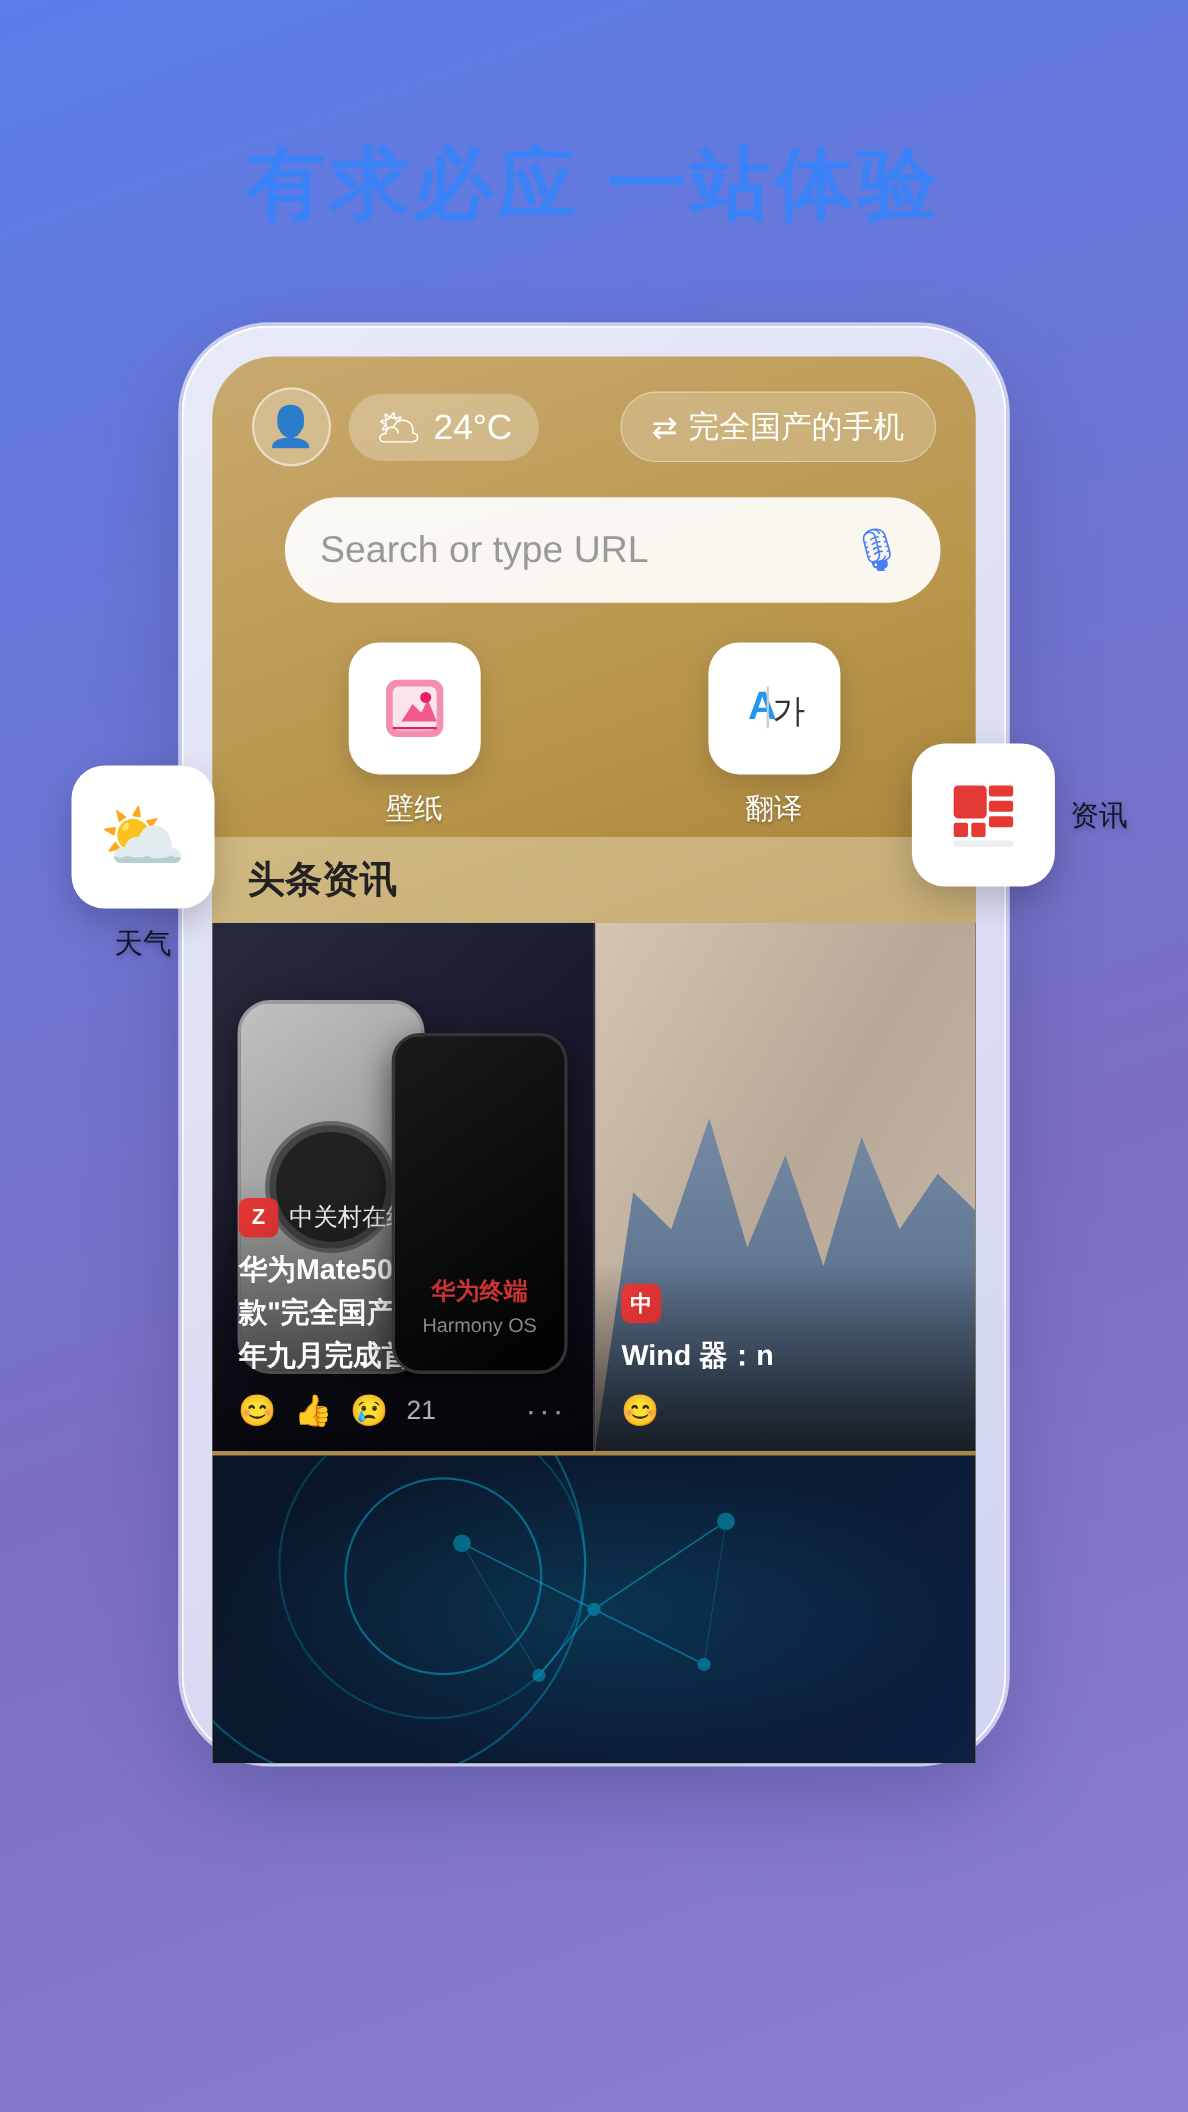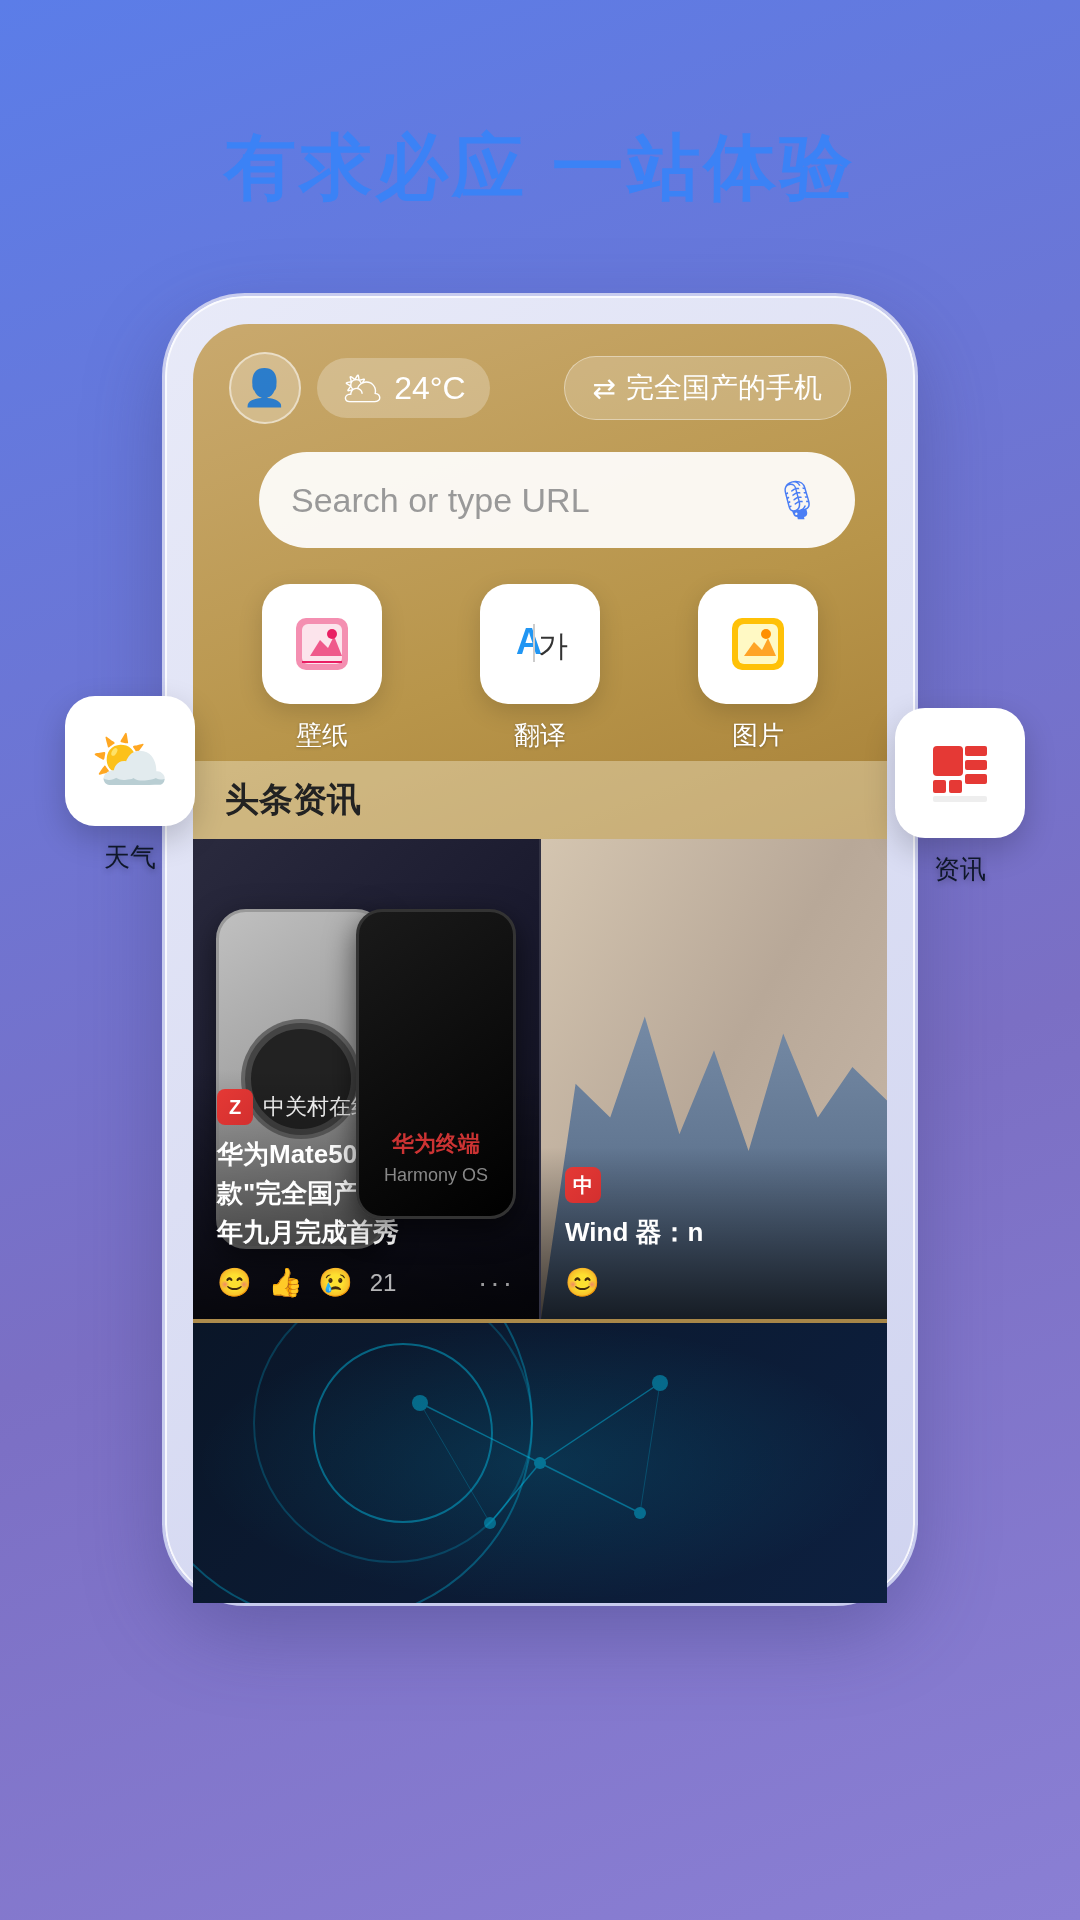--- a/index.html
+++ b/index.html
@@ -229,21 +229,21 @@
       height: 100%;
       background: linear-gradient(135deg, #2a2a3e 0%, #1a1a2e 50%, #0d0d1a 100%);
       position: relative;
       display: flex;
       align-items: center;
       justify-content: center;
     }
 
     .phone-display {
       display: flex;
-      align-items: flex-start;
+      align-items: flex-end;
       gap: -20px;
     }
 
     .phone-img-1 {
       width: 170px;
       height: 340px;
       background: linear-gradient(145deg, #c0c0c0, #808080);
       border-radius: 30px;
       border: 3px solid #999;
       position: relative;
@@ -444,23 +444,23 @@
 
     .floating-label {
       color: #0f172a;
       font-size: 26px;
       text-shadow: 0 2px 6px rgba(0,0,0,0.3);
     }
 
     .floating-news {
       position: absolute;
       right: -110px;
-      top: 412px;
-      display: flex;
-      flex-direction: column;
+      top: 380px;
+      display: flex;
+      flex-direction: row;
       align-items: center;
       gap: 14px;
       z-index: 10;
     }
   </style>
 </head>
 <body>
 
 <div class="headline">有求必应 一站体验</div>
 
@@ -537,32 +537,20 @@
 
               <svg width="64" height="64" viewBox="0 0 64 64">
                 <text x="8" y="42" font-size="36" fill="#2196f3" font-weight="bold" font-family="Arial">A</text>
                 <text x="30" y="44" font-size="30" fill="#333" font-family="Arial">가</text>
                 <line x1="26" y1="12" x2="26" y2="50" stroke="#ccc" stroke-width="2"></line>
               </svg>
             </div>
             <span class="app-label">翻译</span>
           </div>
 
-          <div class="app-item">
-            <div class="app-icon-wrap">
-
-              <svg width="64" height="64" viewBox="0 0 64 64">
-                <rect x="6" y="6" width="52" height="52" rx="10" fill="#ffc107"></rect>
-                <rect x="12" y="12" width="40" height="40" rx="6" fill="#fff9c4"></rect>
-                <path d="M18 44 L28 30 L36 38 L42 26 L50 44Z" fill="#ff8f00" opacity="0.8"></path>
-                <circle cx="40" cy="22" r="5" fill="#ff8f00"></circle>
-              </svg>
-            </div>
-            <span class="app-label">图片</span>
-          </div>
         </div>
       </div>
 
 
       <div class="news-section">
         <div class="section-header">头条资讯</div>
 
         <div class="news-cards-row">
 
           <div class="news-card">

